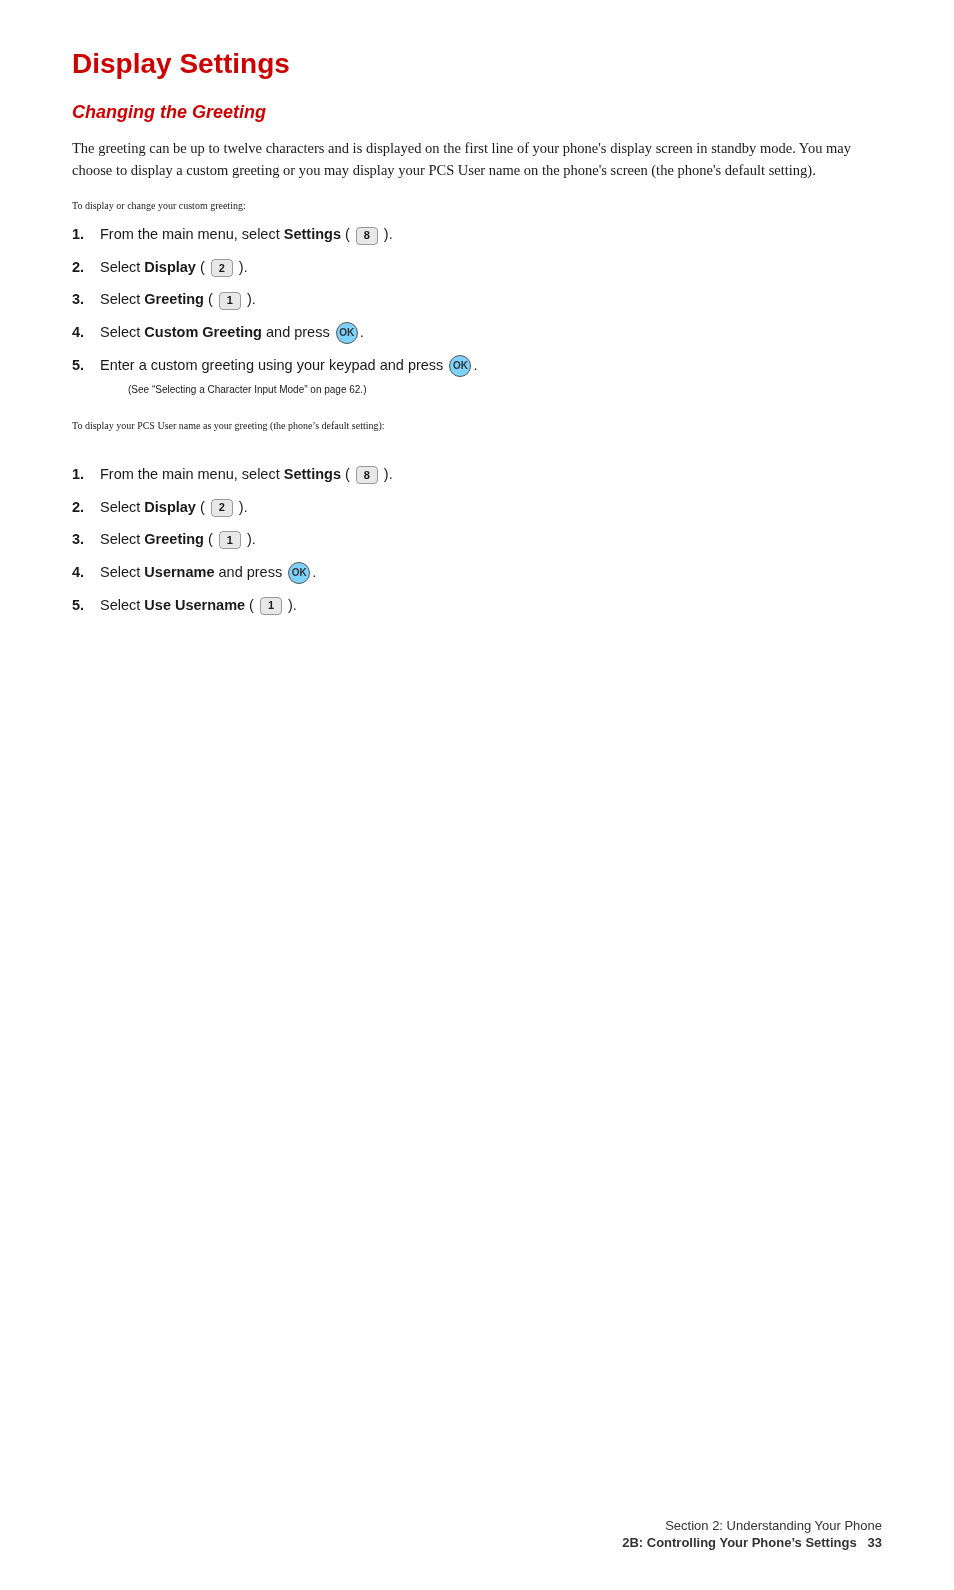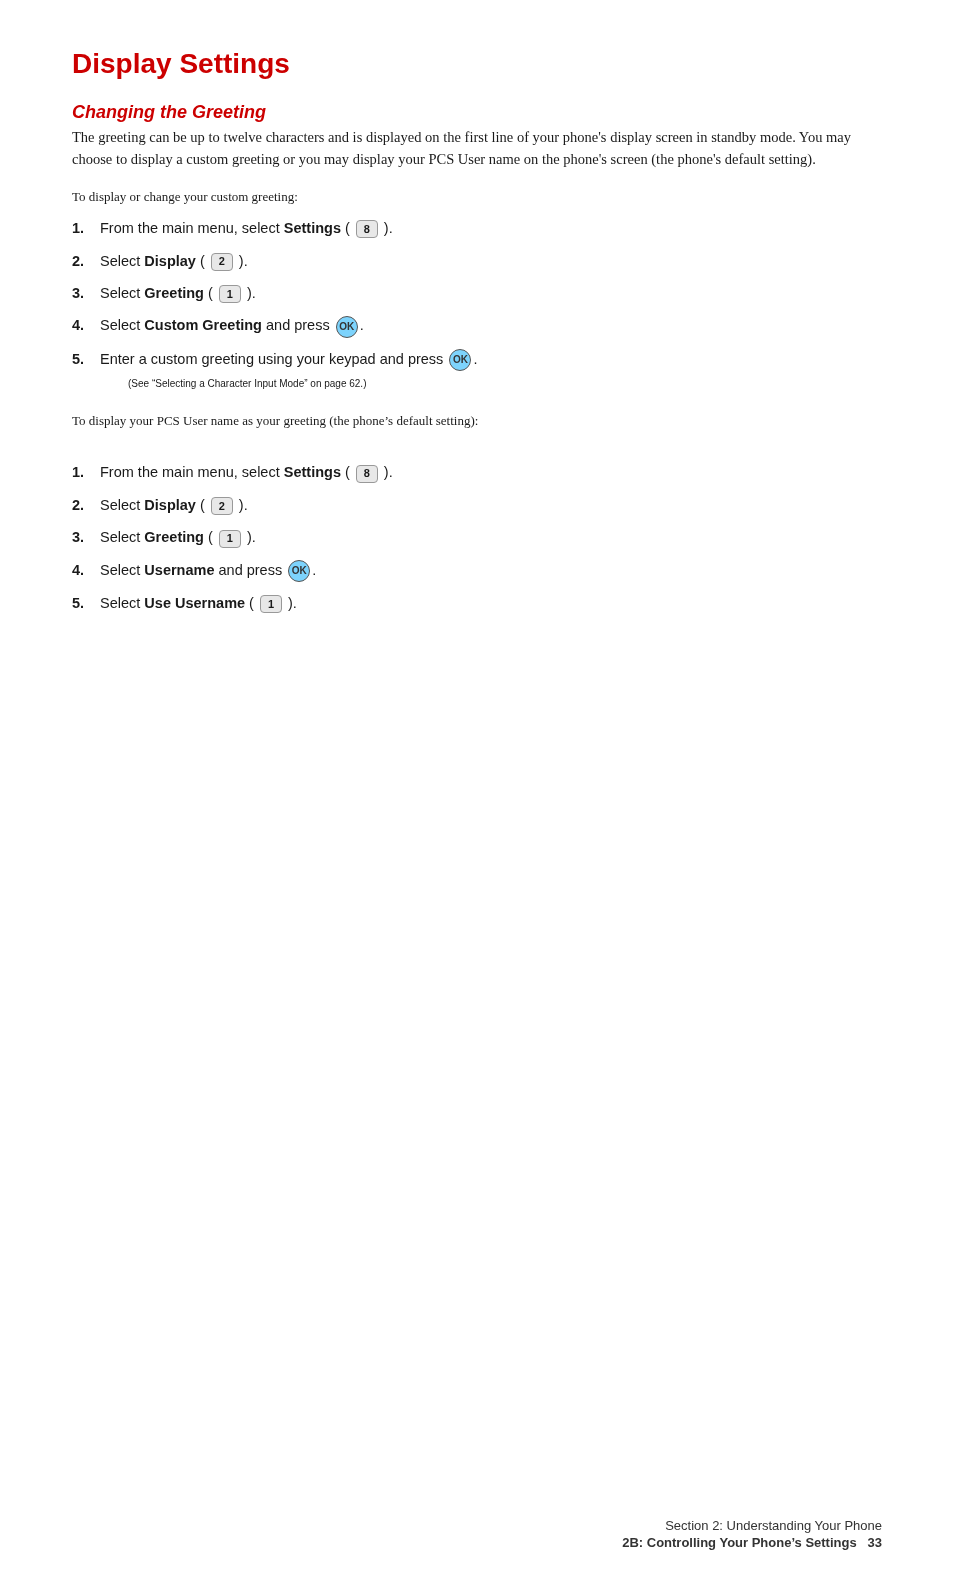--- a/index.html
+++ b/index.html
@@ -25,39 +25,39 @@
       color: #cc0000;
       margin-bottom: 22px;
       font-family: Arial, sans-serif;
     }
 
     .section-title {
       font-size: 18px;
       font-weight: 900;
       color: #cc0000;
       font-style: italic;
-      margin-bottom: 3px;
+      margin-bottom: 14px;
       font-family: Arial, sans-serif;
     }
 
     .body-text {
       font-size: 14.5px;
       line-height: 1.55;
       color: #1a1a1a;
       margin-bottom: 14px;
       font-family: Liberation Serif, serif;
     }
 
     .intro-text {
       margin-bottom: 16px;
     }
 
     .step-intro {
       margin-bottom: 10px;
-      font-size: 13px;
+      font-size: 10px;
       line-height: 1.55;
     }
 
     .steps-list {
       list-style: none;
       margin-bottom: 18px;
       padding-left: 0;
     }
 
     .steps-list li {

